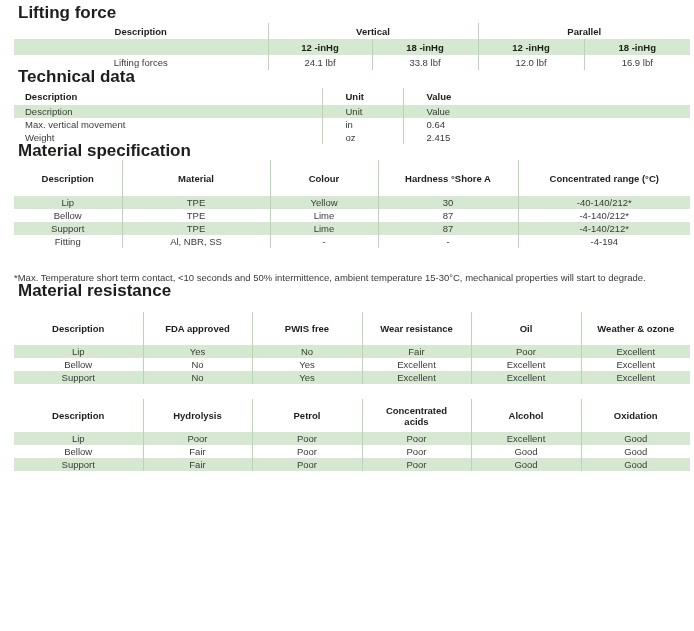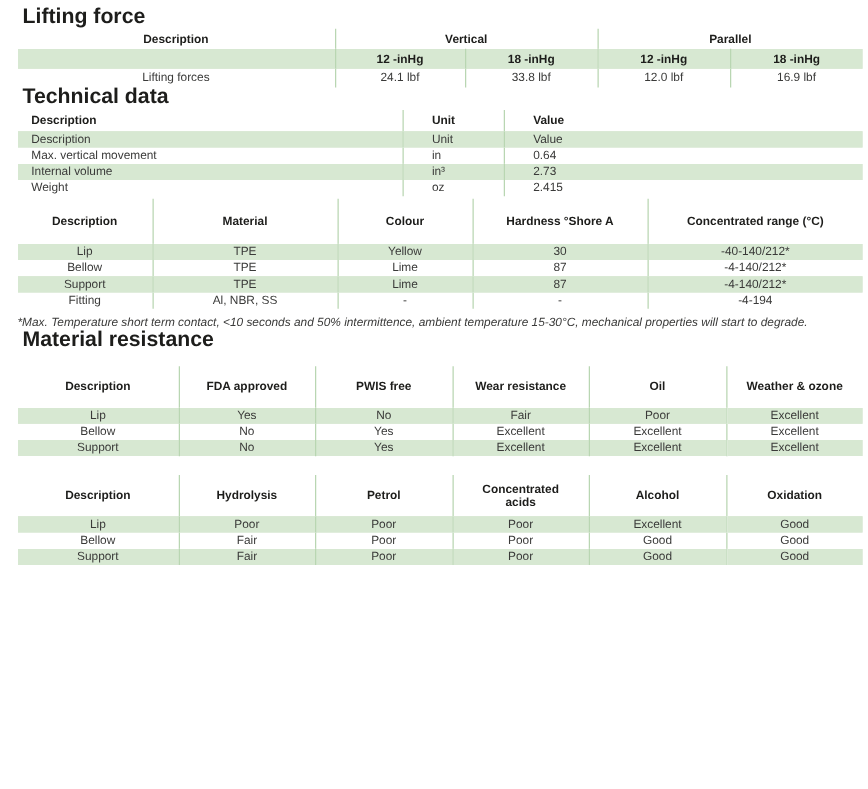--- a/index.html
+++ b/index.html
@@ -28,21 +28,21 @@
   
   .title-tech { margin-top:18px; }
   .tech { margin-top:4px; }
   .tech thead th { height:17px; vertical-align:middle; }
   .tech tbody td { height:13px; }
   
   .title-spec { margin-top:64px; }
   .spec { margin-top:2px; }
   .spec thead th { height:36px; vertical-align:middle; padding:0 10px; }
   .spec tbody td { height:13px; }
-  .footnote { font-size:9.5px; font-style:italic; line-height:13px; margin:5px 0 0 0; width:660px; color:var(--text); }
+  .footnote { font-size:9.5px; line-height:13px; margin:23px 0 0 0; width:660px; color:var(--text); }
   
   .title-res { margin-top:24px; }
   .res { margin-top:14px; }
   .res2 { margin-top:15px; }
   .res thead th, .res2 thead th { height:33px; vertical-align:middle; padding:0 10px; }
   .res tbody td, .res2 tbody td { height:13px; }
 </style>
 </head>
 <body>
 
@@ -100,33 +100,29 @@
         <tr class="green">
           <td>Description</td>
           <td>Unit</td>
           <td>Value</td>
         </tr>
         <tr>
           <td>Max. vertical movement</td>
           <td>in</td>
           <td>0.64</td>
         </tr>
-        <tr class="green">
-          <td>Internal volume</td>
-          <td>in³</td>
-          <td>2.73</td>
-        </tr>
         <tr>
           <td>Weight</td>
           <td>oz</td>
           <td>2.415</td>
         </tr>
       </tbody>
   </table>
 
+  <h2 class="title title-spec">Material specification</h2>
 
   <table class="spec center">
     <colgroup>
       <col style="width:108px">
         <col style="width:148px">
         <col style="width:108px">
         <col style="width:140px">
         <col style="width:172px">
     </colgroup>
     <thead>

